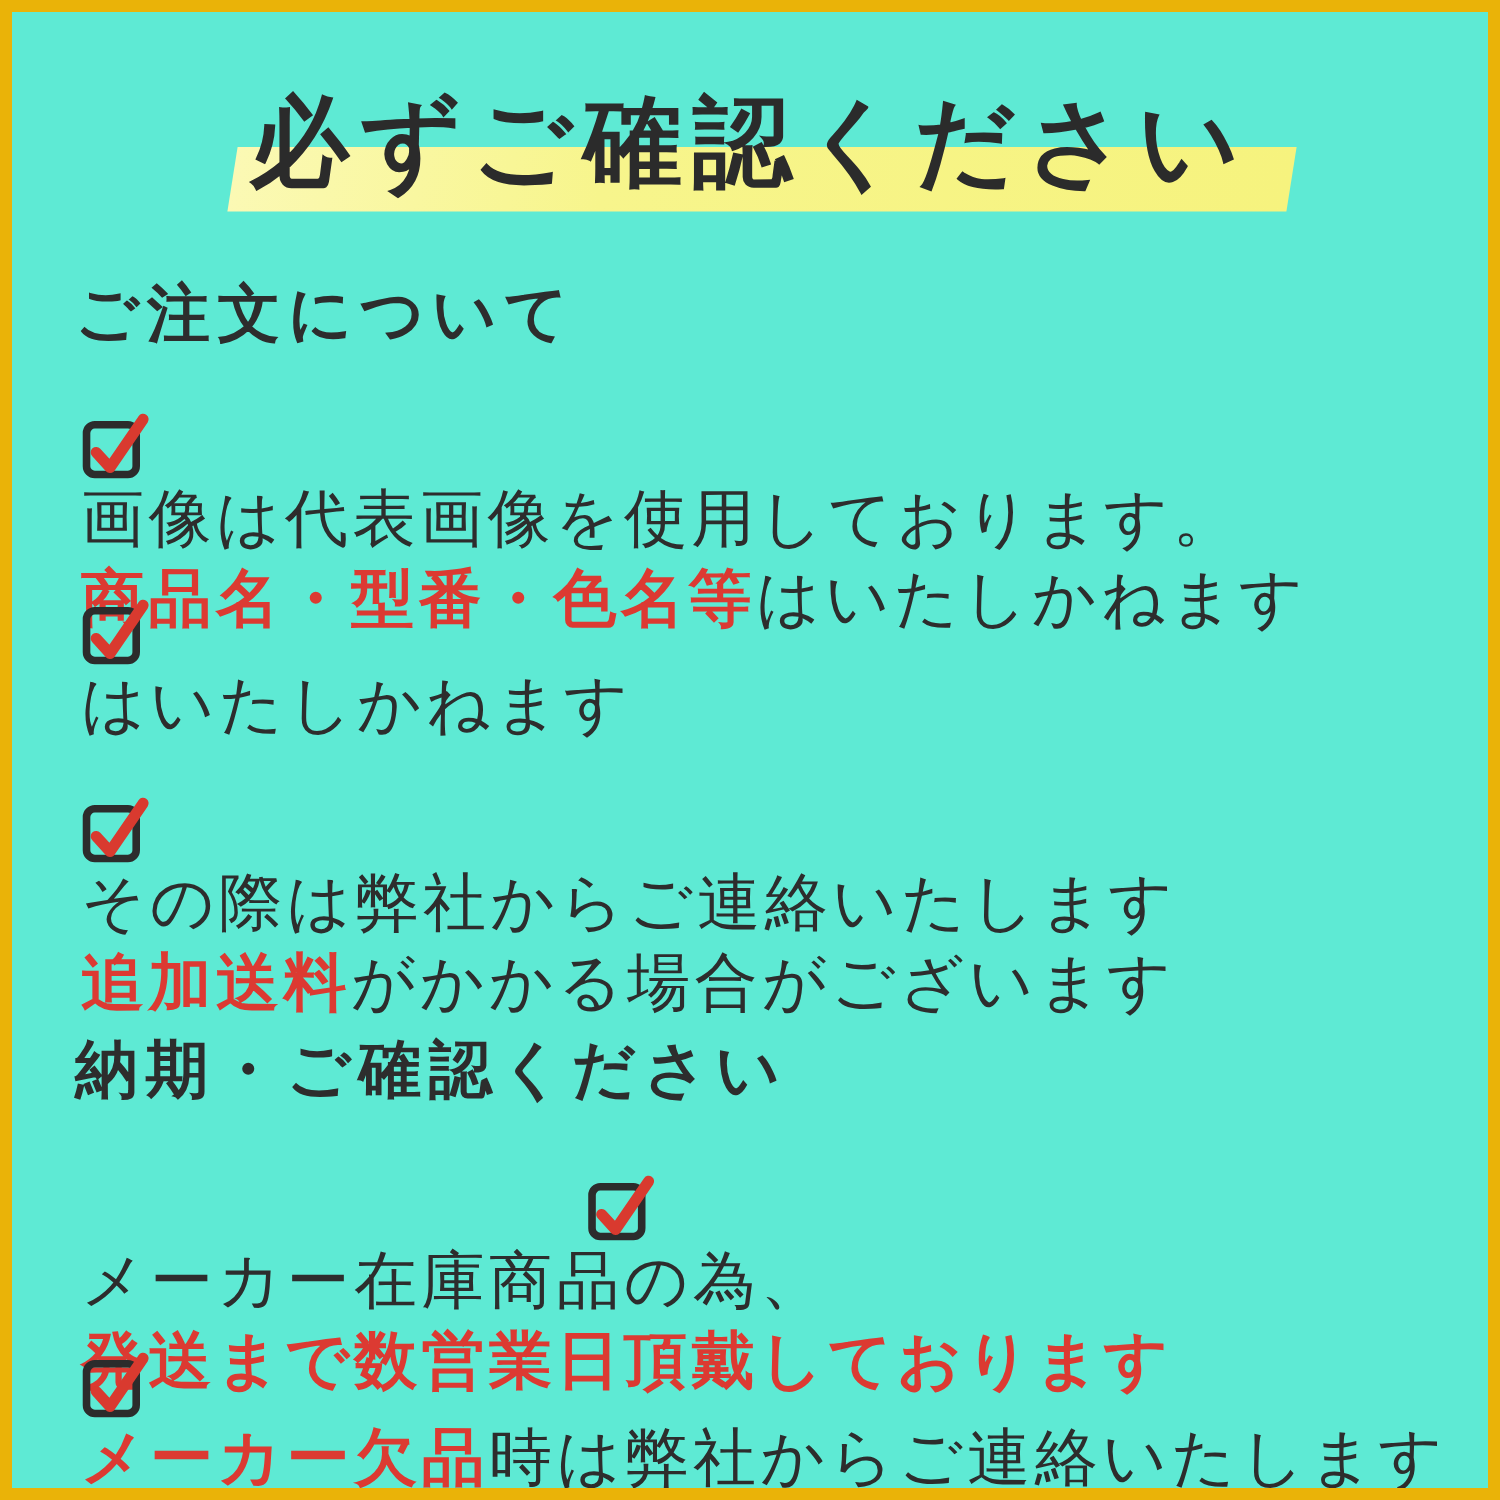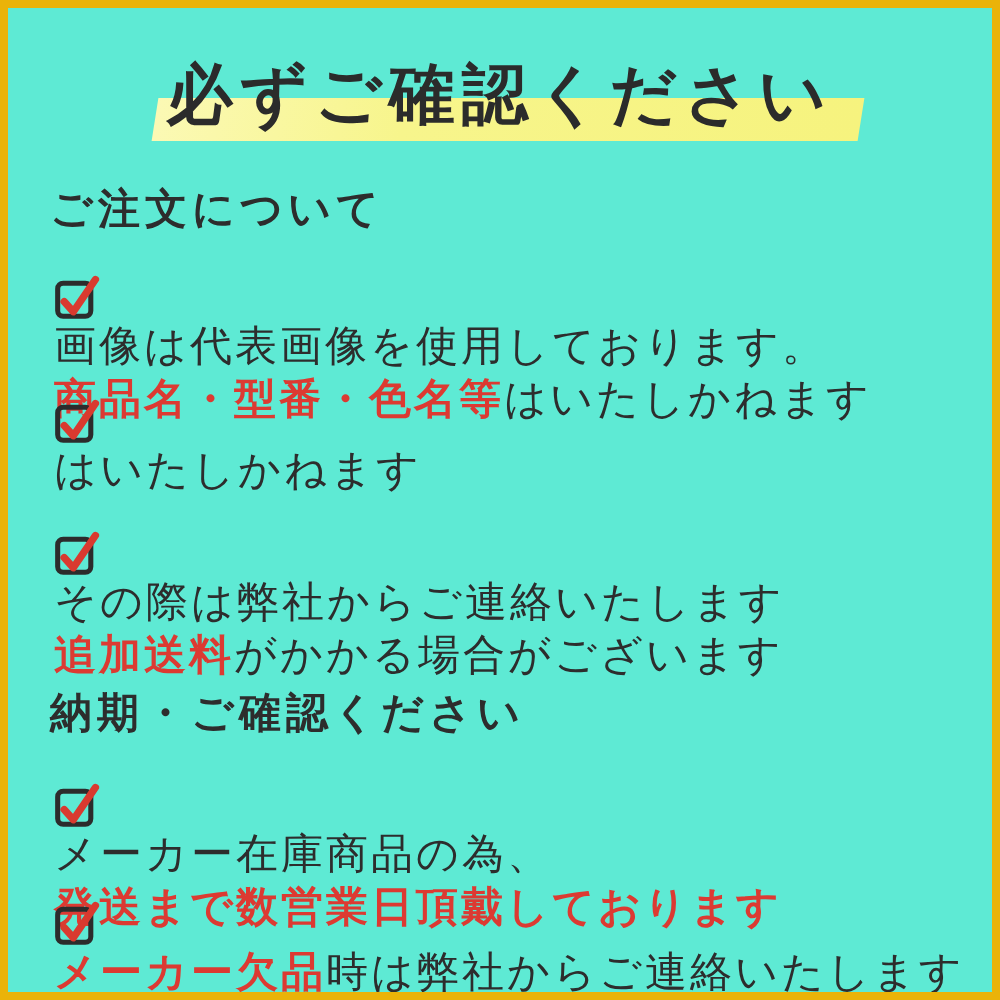--- a/index.html
+++ b/index.html
@@ -63,21 +63,21 @@
   .item {
     position: absolute;
     left: 46px;
     display: flex;
     align-items: flex-start;
     flex-direction: column;
   }
   #item-1 { top: 264px; }
   #item-2 { top: 388px; }
   #item-3 { top: 520px; }
-  #item-4 { top: 772px; }
+  #item-4 { top: 772px; align-items: center; }
   #item-5 { top: 890px; }
 
   .checkbox {
     flex: 0 0 auto;
     overflow: visible;
     margin-top: 2px;
     margin-right: 8px;
   }
   .checkbox rect {
     fill: none;

